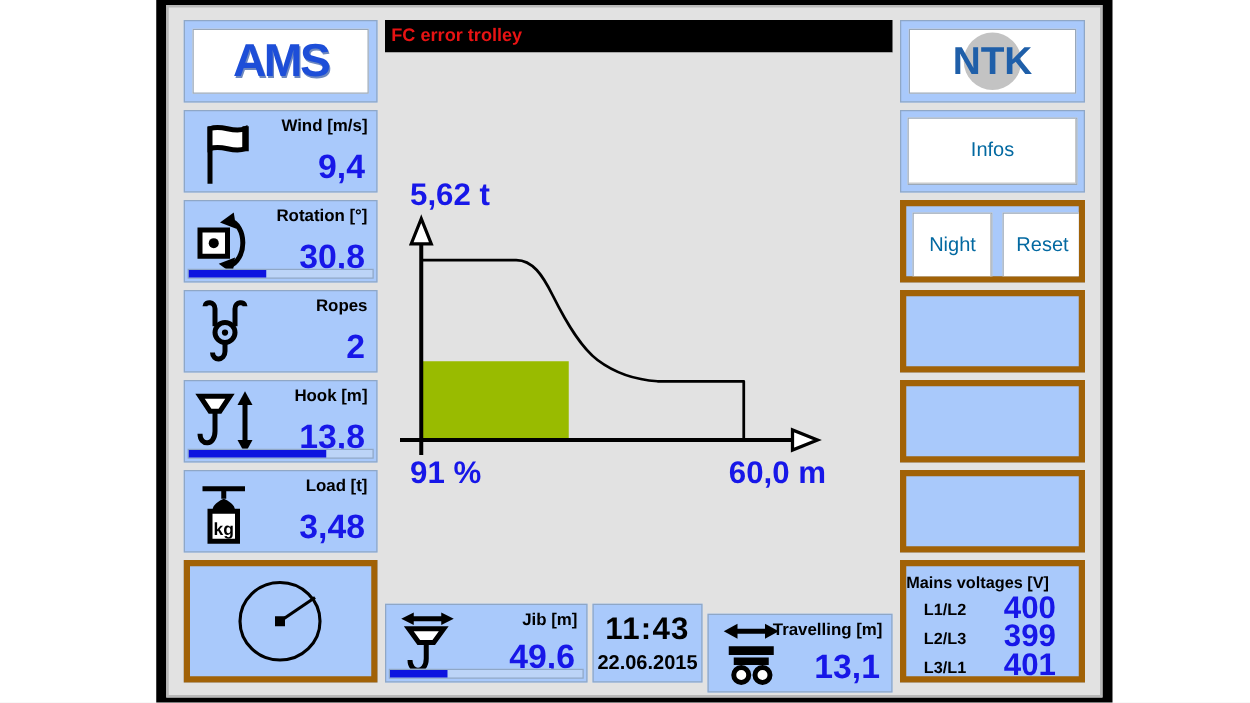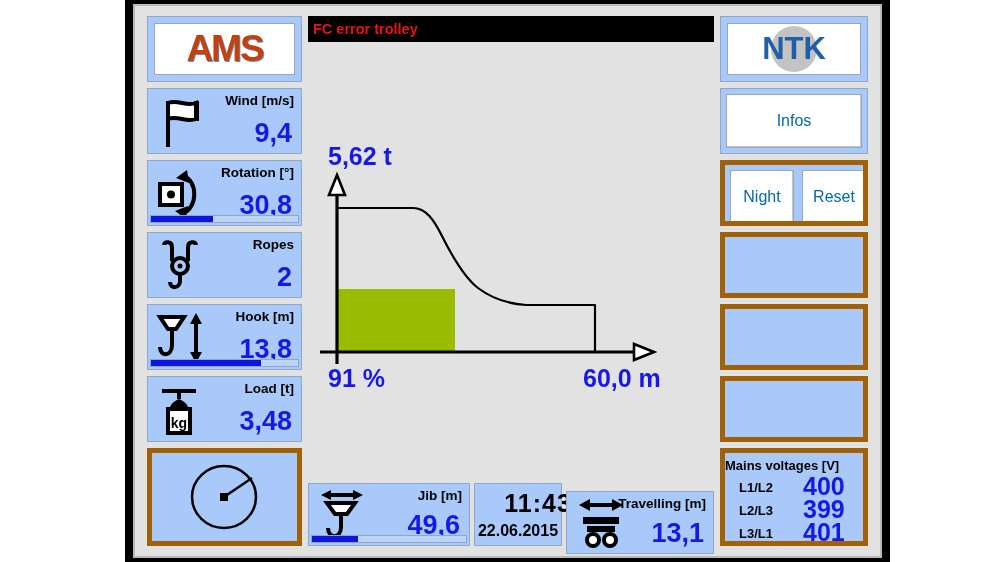--- a/index.html
+++ b/index.html
@@ -40,21 +40,21 @@
     position:absolute; background:#a9c9fb; border:1px solid #8fa7c6;
     box-sizing:border-box; padding:6px;
   }
   .logo-inner{
     width:100%;height:100%;background:#ffffff;border:1px solid #9aa8b8;
     box-sizing:border-box;display:flex;align-items:center;justify-content:center;
   }
   .ams-text{
     font-family:"Liberation Sans", sans-serif;
     font-weight:bold;font-size:37px;letter-spacing:-2px;
-    color:#c2410c;
+    color:#1d4ed8;
     -webkit-text-stroke:0px;
     text-shadow:1px 1px 0 #6d88c0;
   }
   .ntk-wrap{position:relative;display:flex;align-items:center;justify-content:center;width:100%;height:100%;}
   .ntk-circle{
     position:absolute;width:46px;height:46px;border-radius:50%;
     background:#c3c3c3;left:50%;top:50%;transform:translate(-50%,-50%);
   }
   .ntk-text{
     position:relative;font-weight:bold;font-size:31px;color:#1f5fa9;
@@ -110,21 +110,21 @@
     position:absolute;top:5px;left:0;width:100%;
     font-size:13px;font-weight:bold;color:#000;
   }
   .mv-row{position:absolute;width:100%;}
   .mv-key{position:absolute;left:14px;font-size:13px;font-weight:bold;color:#000;}
   .mv-val{position:absolute;left:78px;font-size:25px;font-weight:bold;color:#1717e8;line-height:1;}
 
   .clock{position:absolute;background:#a9c9fb;border:1px solid #8fa7c6;box-sizing:border-box;}
   .clock .time{
     position:absolute;top:5px;left:0;width:100%;text-align:center;
-    font-size:25px;font-weight:bold;color:#000;letter-spacing:1px;padding-left:20px;
+    font-size:25px;font-weight:bold;color:#000;letter-spacing:1px;
   }
   .clock .date{
     position:absolute;bottom:5px;left:0;width:100%;text-align:center;
     font-size:16px;font-weight:bold;color:#000;
   }
   svg{display:block;}
 </style>
 </head>
 <body>
 

